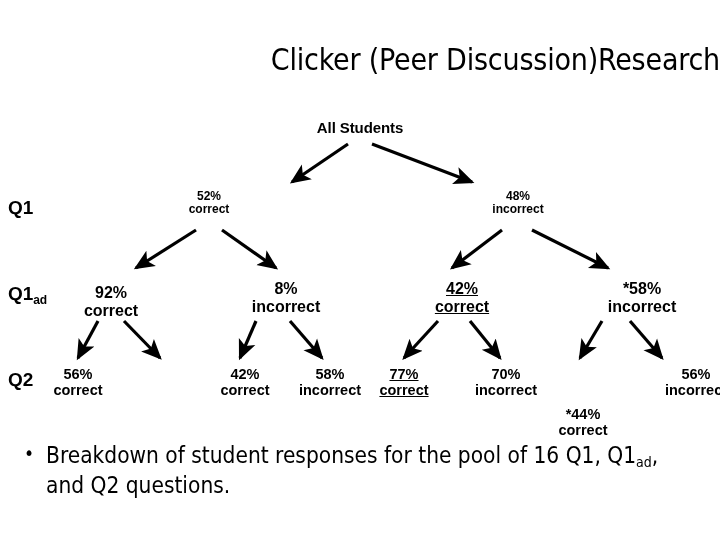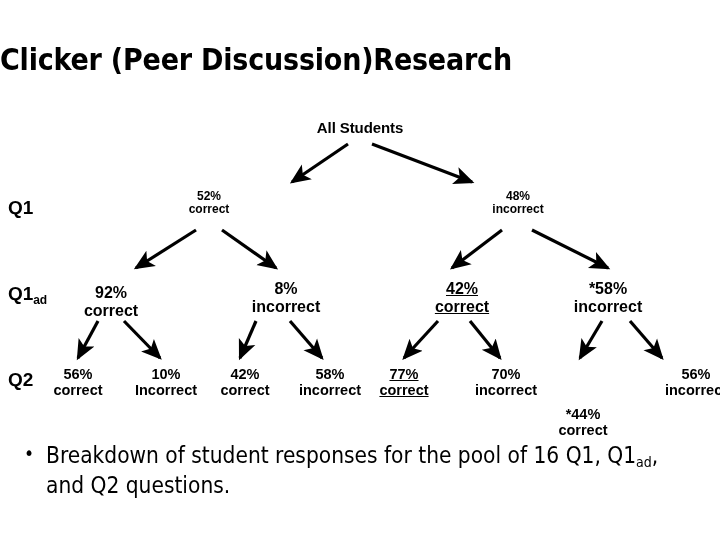--- a/index.html
+++ b/index.html
@@ -15,24 +15,24 @@
     font-family: "Liberation Sans", sans-serif;
     color: #000000;
   }
 
   
   .slide-title {
     position: absolute;
     top: 42px;
     left: 0;
     width: 720px;
-    text-align: left;
+    text-align: right;
     font-family: "DejaVu Sans Condensed", "Liberation Sans", sans-serif;
     font-size: 30px;
-    font-weight: 700;
+    font-weight: 400;
     letter-spacing: -0.2px;
     white-space: nowrap;
     color: #000;
   }
 
   
   .diagram {
     position: absolute;
     left: 0;
     top: 108px;
@@ -190,32 +190,28 @@
     <span class="lbl">correct</span>
   </div>
   <div class="node lvl2" style="left:286px; top:172px;">
     <span class="pct">8%</span>
     <span class="lbl">incorrect</span>
   </div>
   <div class="node lvl2 underlined" style="left:462px; top:172px;">
     <span class="pct">42%</span>
     <span class="lbl">correct</span>
   </div>
-  <div class="node lvl2" style="left:608px; top:172px;">
+  <div class="node lvl2" style="left:642px; top:172px;">
     <span class="pct">*58%</span>
     <span class="lbl">incorrect</span>
   </div>
 
   <div class="node lvl3" style="left:78px; top:258px;">
     <span class="pct">56%</span>
     <span class="lbl">correct</span>
-  </div>
-  <div class="node lvl3" style="left:166px; top:258px;">
-    <span class="pct">10%</span>
-    <span class="lbl">Incorrect</span>
   </div>
   <div class="node lvl3" style="left:245px; top:258px;">
     <span class="pct">42%</span>
     <span class="lbl">correct</span>
   </div>
   <div class="node lvl3" style="left:330px; top:258px;">
     <span class="pct">58%</span>
     <span class="lbl">incorrect</span>
   </div>
   <div class="node lvl3 underlined" style="left:404px; top:258px;">

